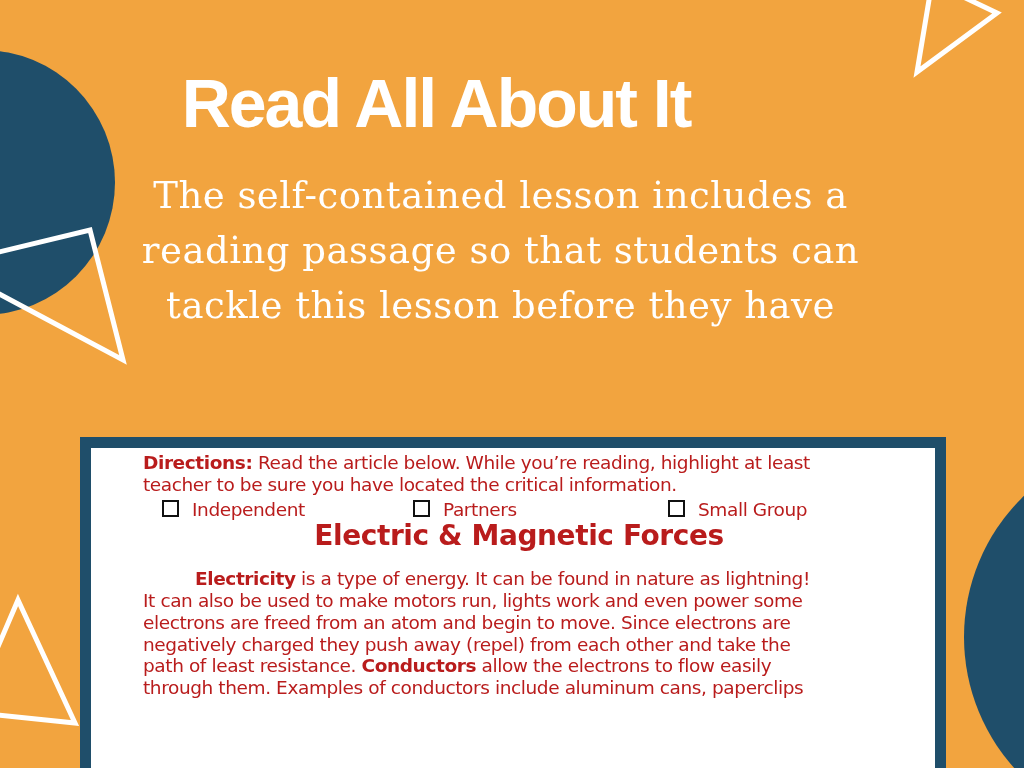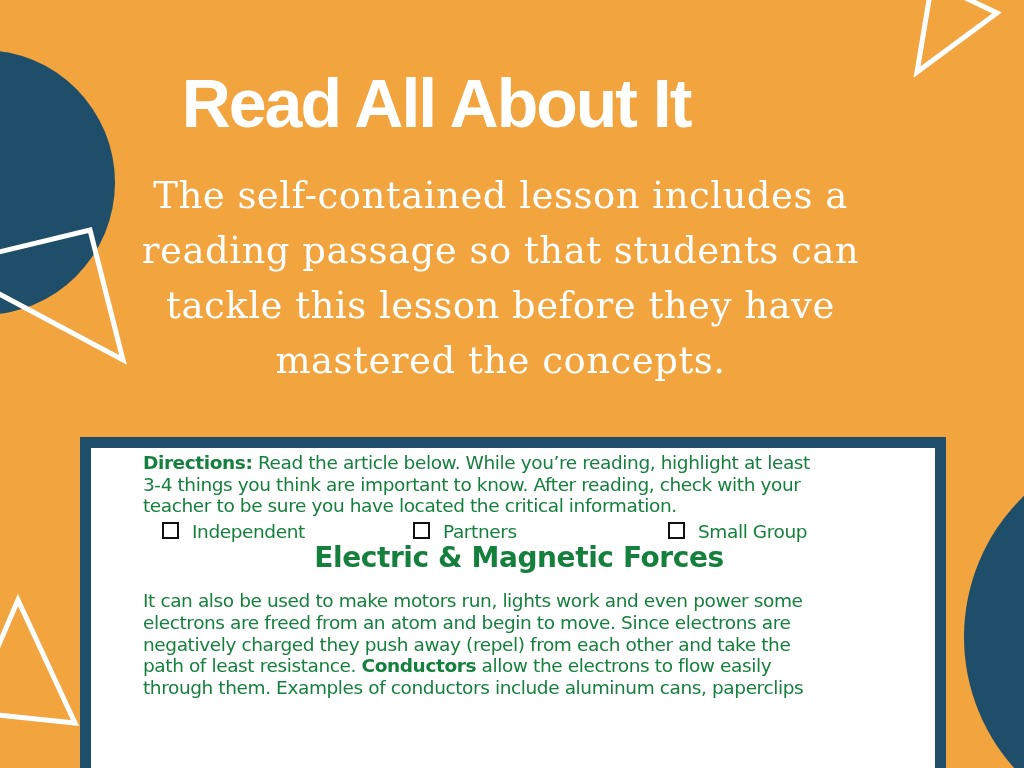--- a/index.html
+++ b/index.html
@@ -28,21 +28,21 @@
     font-size:37px;line-height:55px;letter-spacing:.5px;font-weight:400;
   }
   
   .doc{
     position:absolute;left:80px;top:437px;width:866px;height:400px;
     background:#FFFFFF;border:11px solid #1F4E6A;box-sizing:border-box;
     overflow:hidden;
   }
   .doc-inner{
     padding:4px 40px 0 52px;
-    color:#15803d;
+    color:#b91c1c;
     font-family:"DejaVu Sans","Liberation Sans",sans-serif;
     font-size:18.5px;line-height:21.7px;letter-spacing:-0.4px;
   }
   .doc-line{white-space:nowrap;}
   .bold{font-weight:700;}
   .options-row{position:relative;height:18px;margin-top:4px;}
   .option{position:absolute;top:0;white-space:nowrap;}
   .option-1{left:19px;}
   .option-2{left:270px;text-align:center;}
   .option-3{left:525px;}
@@ -68,49 +68,50 @@
   <polygon points="932,-18 997,13 917,72" fill="none" stroke="#FFFFFF" stroke-width="5"></polygon>
   <polygon points="-55,265 90,230 123,360" fill="none" stroke="#FFFFFF" stroke-width="5"></polygon>
   <polygon points="18,600 75,723 -30,712" fill="none" stroke="#FFFFFF" stroke-width="5"></polygon>
 </svg>
 
 <div class="hero-title">Read All About It</div>
 <div class="hero-subtitle">
   <div>The self-contained lesson includes a</div>
   <div>reading passage so that students can</div>
   <div>tackle this lesson before they have</div>
-  <div>mastered the concepts.</div>
 </div>
 
 <div class="doc">
   <div class="doc-inner">
 
     <div>
       <div class="doc-line">
         <span class="bold">Directions:</span><span> Read the article below. While you’re reading, highlight at least</span>
       </div>
-      <div class="doc-line">3-4 things you think are important to know. After reading, check with your</div>
       <div class="doc-line">teacher to be sure you have located the critical information.</div>
     </div>
 
     <div class="options-row">
       <div class="option option-1">
         <span class="checkbox"></span><span>Independent</span>
       </div>
       <div class="option option-2">
         <span class="checkbox"></span><span>Partners</span>
       </div>
       <div class="option option-3">
         <span class="checkbox"></span><span>Small Group</span>
       </div>
     </div>
 
     <div class="passage-title">Electric &amp; Magnetic Forces</div>
 
     <div class="passage">
+      <div class="doc-line indent">
+        <span class="bold">Electricity</span><span> is a type of energy. It can be found in nature as lightning!</span>
+      </div>
       <div class="doc-line">It can also be used to make motors run, lights work and even power some</div>
       <div class="doc-line">electrons are freed from an atom and begin to move. Since electrons are</div>
       <div class="doc-line">negatively charged they push away (repel) from each other and take the</div>
       <div class="doc-line">
         <span>path of least resistance. </span><span class="bold">Conductors</span><span> allow the electrons to flow easily</span>
       </div>
       <div class="doc-line">through them. Examples of conductors include aluminum cans, paperclips</div>
     </div>
 
   </div>

